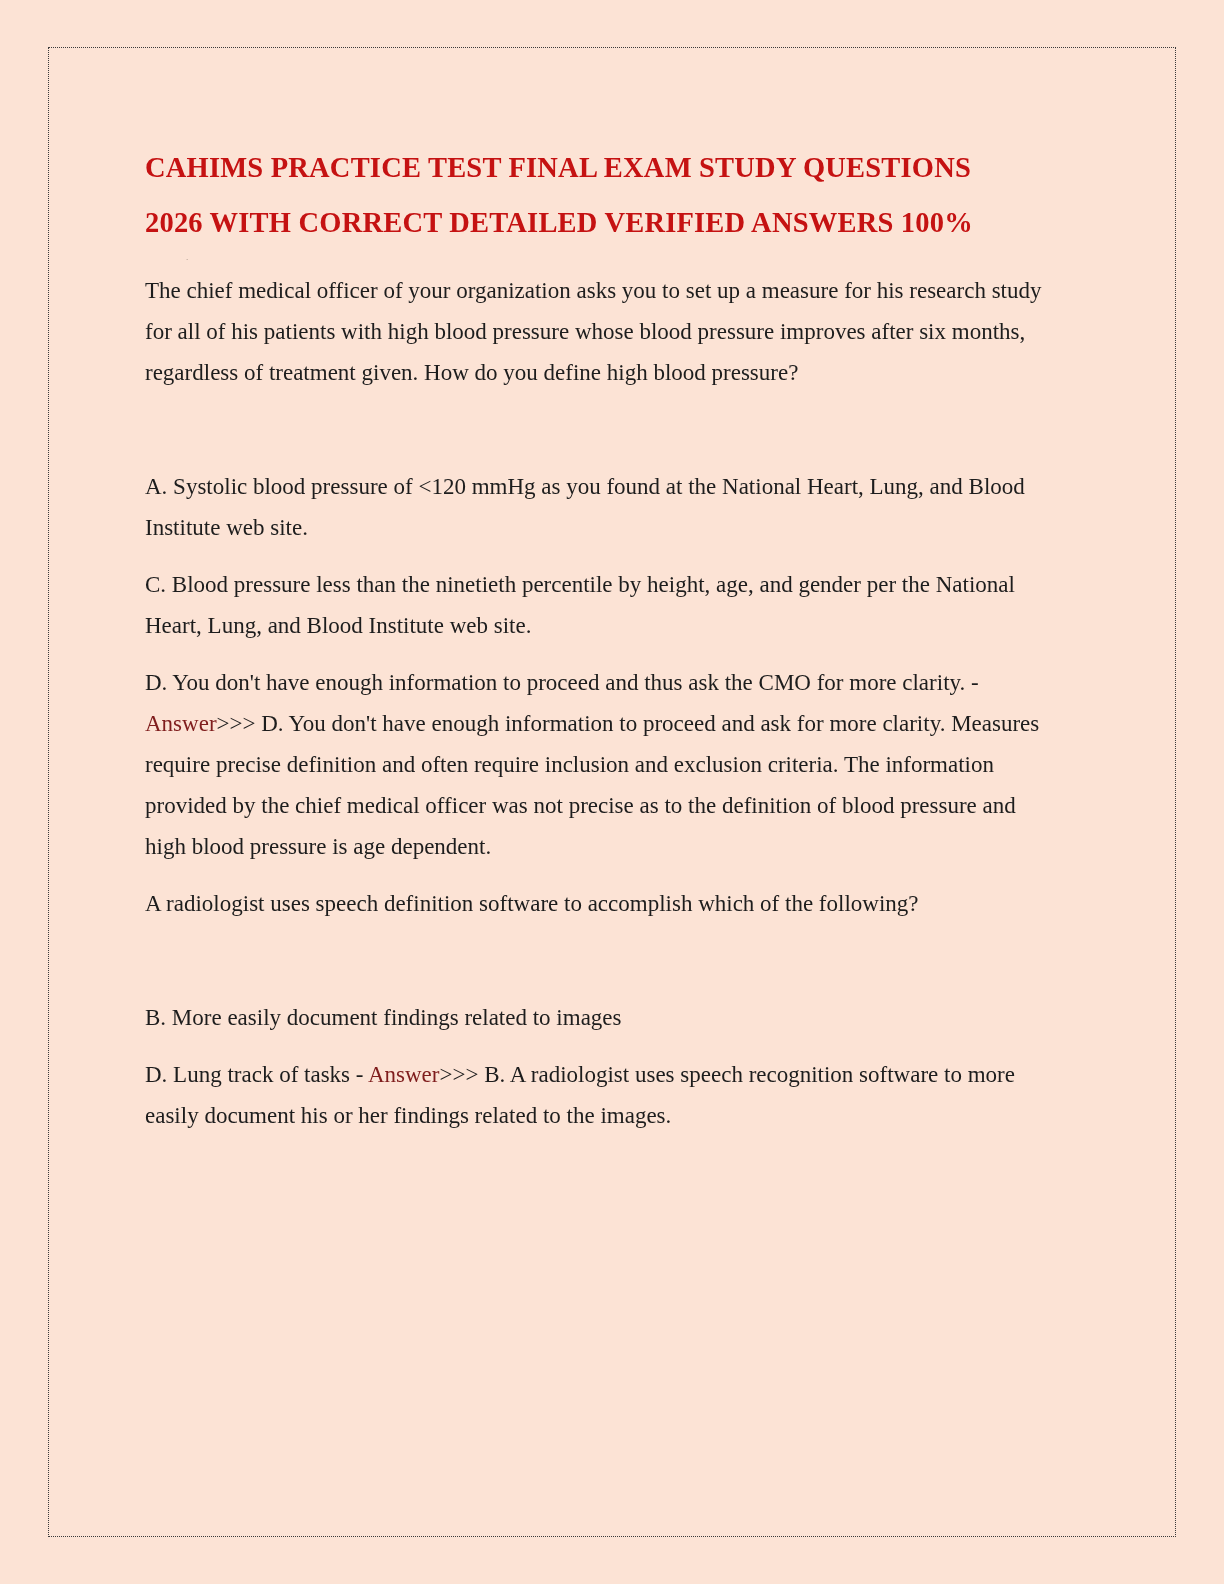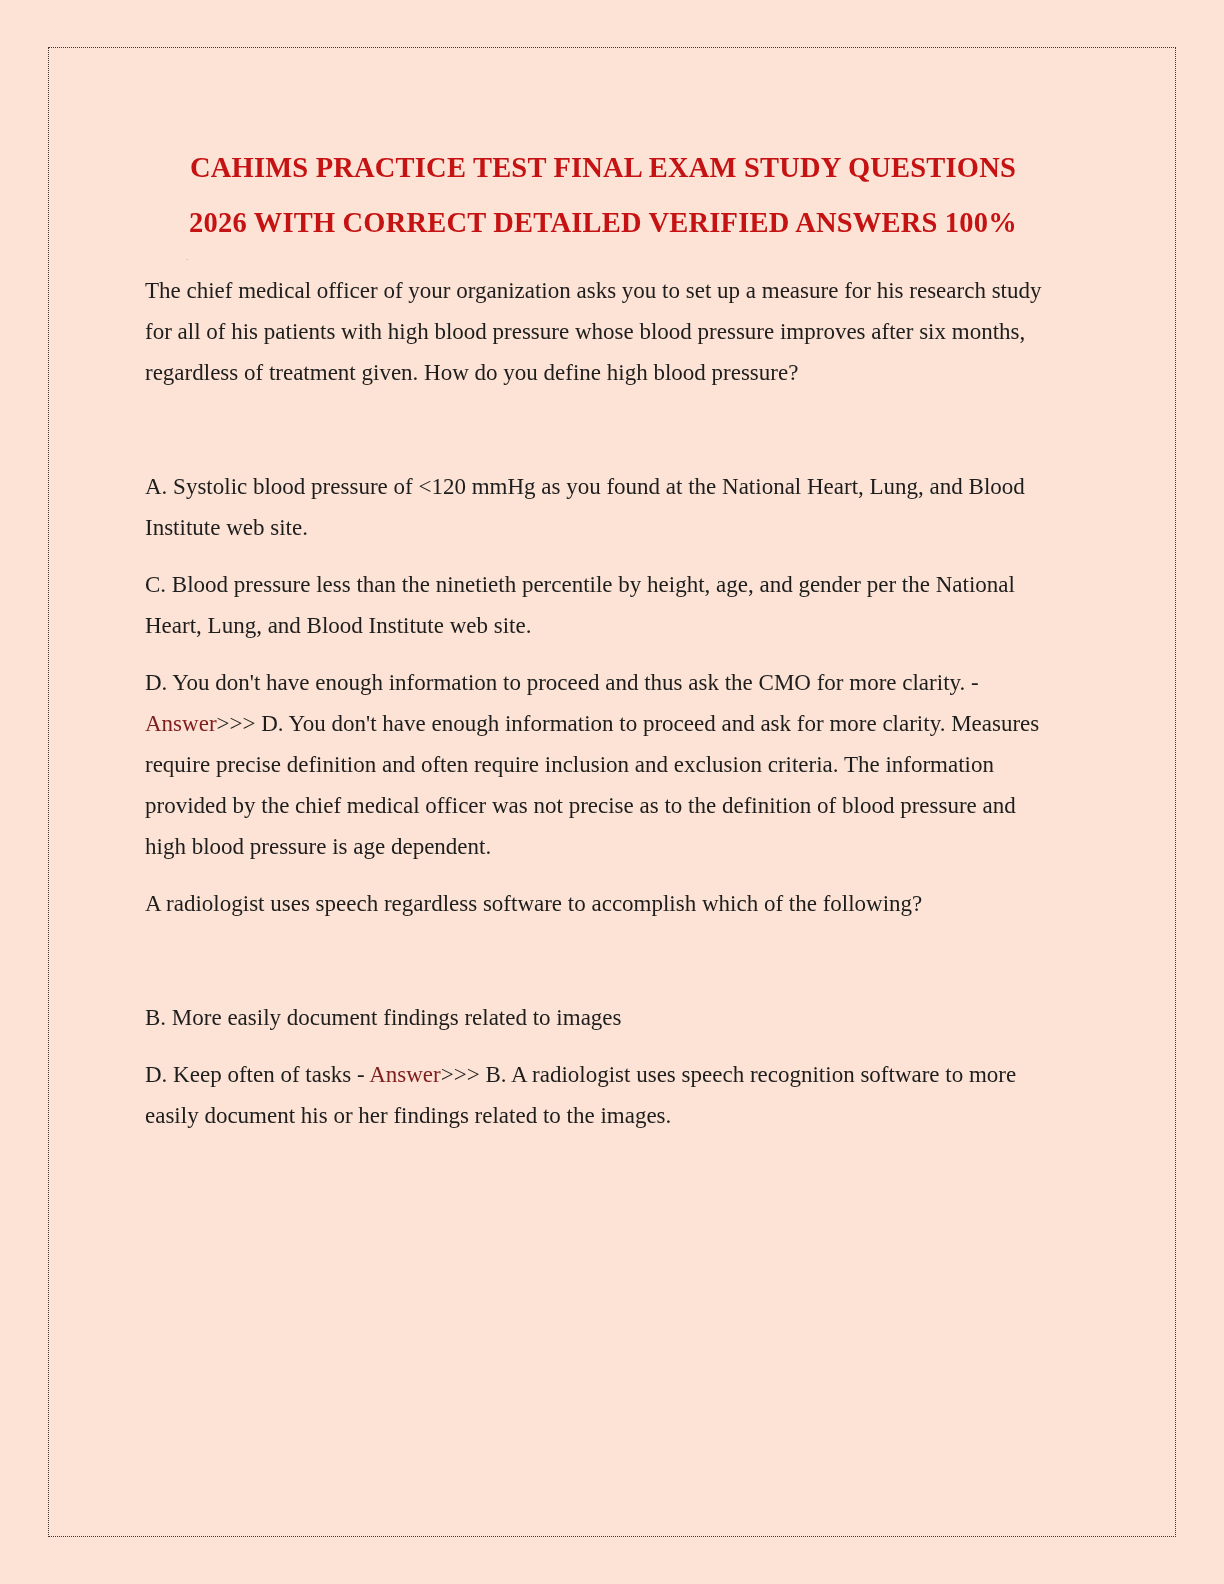--- a/index.html
+++ b/index.html
@@ -24,21 +24,20 @@
     top: 140px;
     width: 916px;
     color: #1d1d1d;
   }
   h1.title {
     color: #c51212;
     font-size: 28.5px;
     font-weight: bold;
     line-height: 55px;
     letter-spacing: 0.2px;
-    text-align: center;
   }
   .title-line { display: block; white-space: nowrap; }
   .stray {
     height: 20px;
     font-size: 9px;
     line-height: 14px;
     color: #9b8b81;
     padding-left: 41px;
   }
   p.para {
@@ -66,19 +65,19 @@
 
   <section>
     <p class="para">The chief medical officer of your organization asks you to set up a measure for his research study for all of his patients with high blood pressure whose blood pressure improves after six months, regardless of treatment given. How do you define high blood pressure?</p>
     <p class="para spacer"></p>
     <p class="para">A. Systolic blood pressure of &lt;120 mmHg as you found at the National Heart, Lung, and Blood Institute web site.</p>
     <p class="para">C. Blood pressure less than the ninetieth percentile by height, age, and gender per the National Heart, Lung, and Blood Institute web site.</p>
     <p class="para"><span>D. You don't have enough information to proceed and thus ask the CMO for more clarity. - </span><span class="answer-word">Answer</span><span>&gt;&gt;&gt; D. You don't have enough information to proceed and ask for more clarity. Measures require precise definition and often require inclusion and exclusion criteria. The information provided by the chief medical officer was not precise as to the definition of blood pressure and high blood pressure is age dependent.</span></p>
   </section>
 
   <section>
-    <p class="para">A radiologist uses speech regardless software to accomplish which of the following?</p>
+    <p class="para">A radiologist uses speech definition software to accomplish which of the following?</p>
     <p class="para spacer"></p>
     <p class="para">B. More easily document findings related to images</p>
-    <p class="para"><span>D. Keep often of tasks - </span><span class="answer-word">Answer</span><span>&gt;&gt;&gt; B. A radiologist uses speech recognition software to more easily document his or her findings related to the images.</span></p>
+    <p class="para"><span>D. Lung track of tasks - </span><span class="answer-word">Answer</span><span>&gt;&gt;&gt; B. A radiologist uses speech recognition software to more easily document his or her findings related to the images.</span></p>
   </section>
 
 </div>
 
 </body></html>

